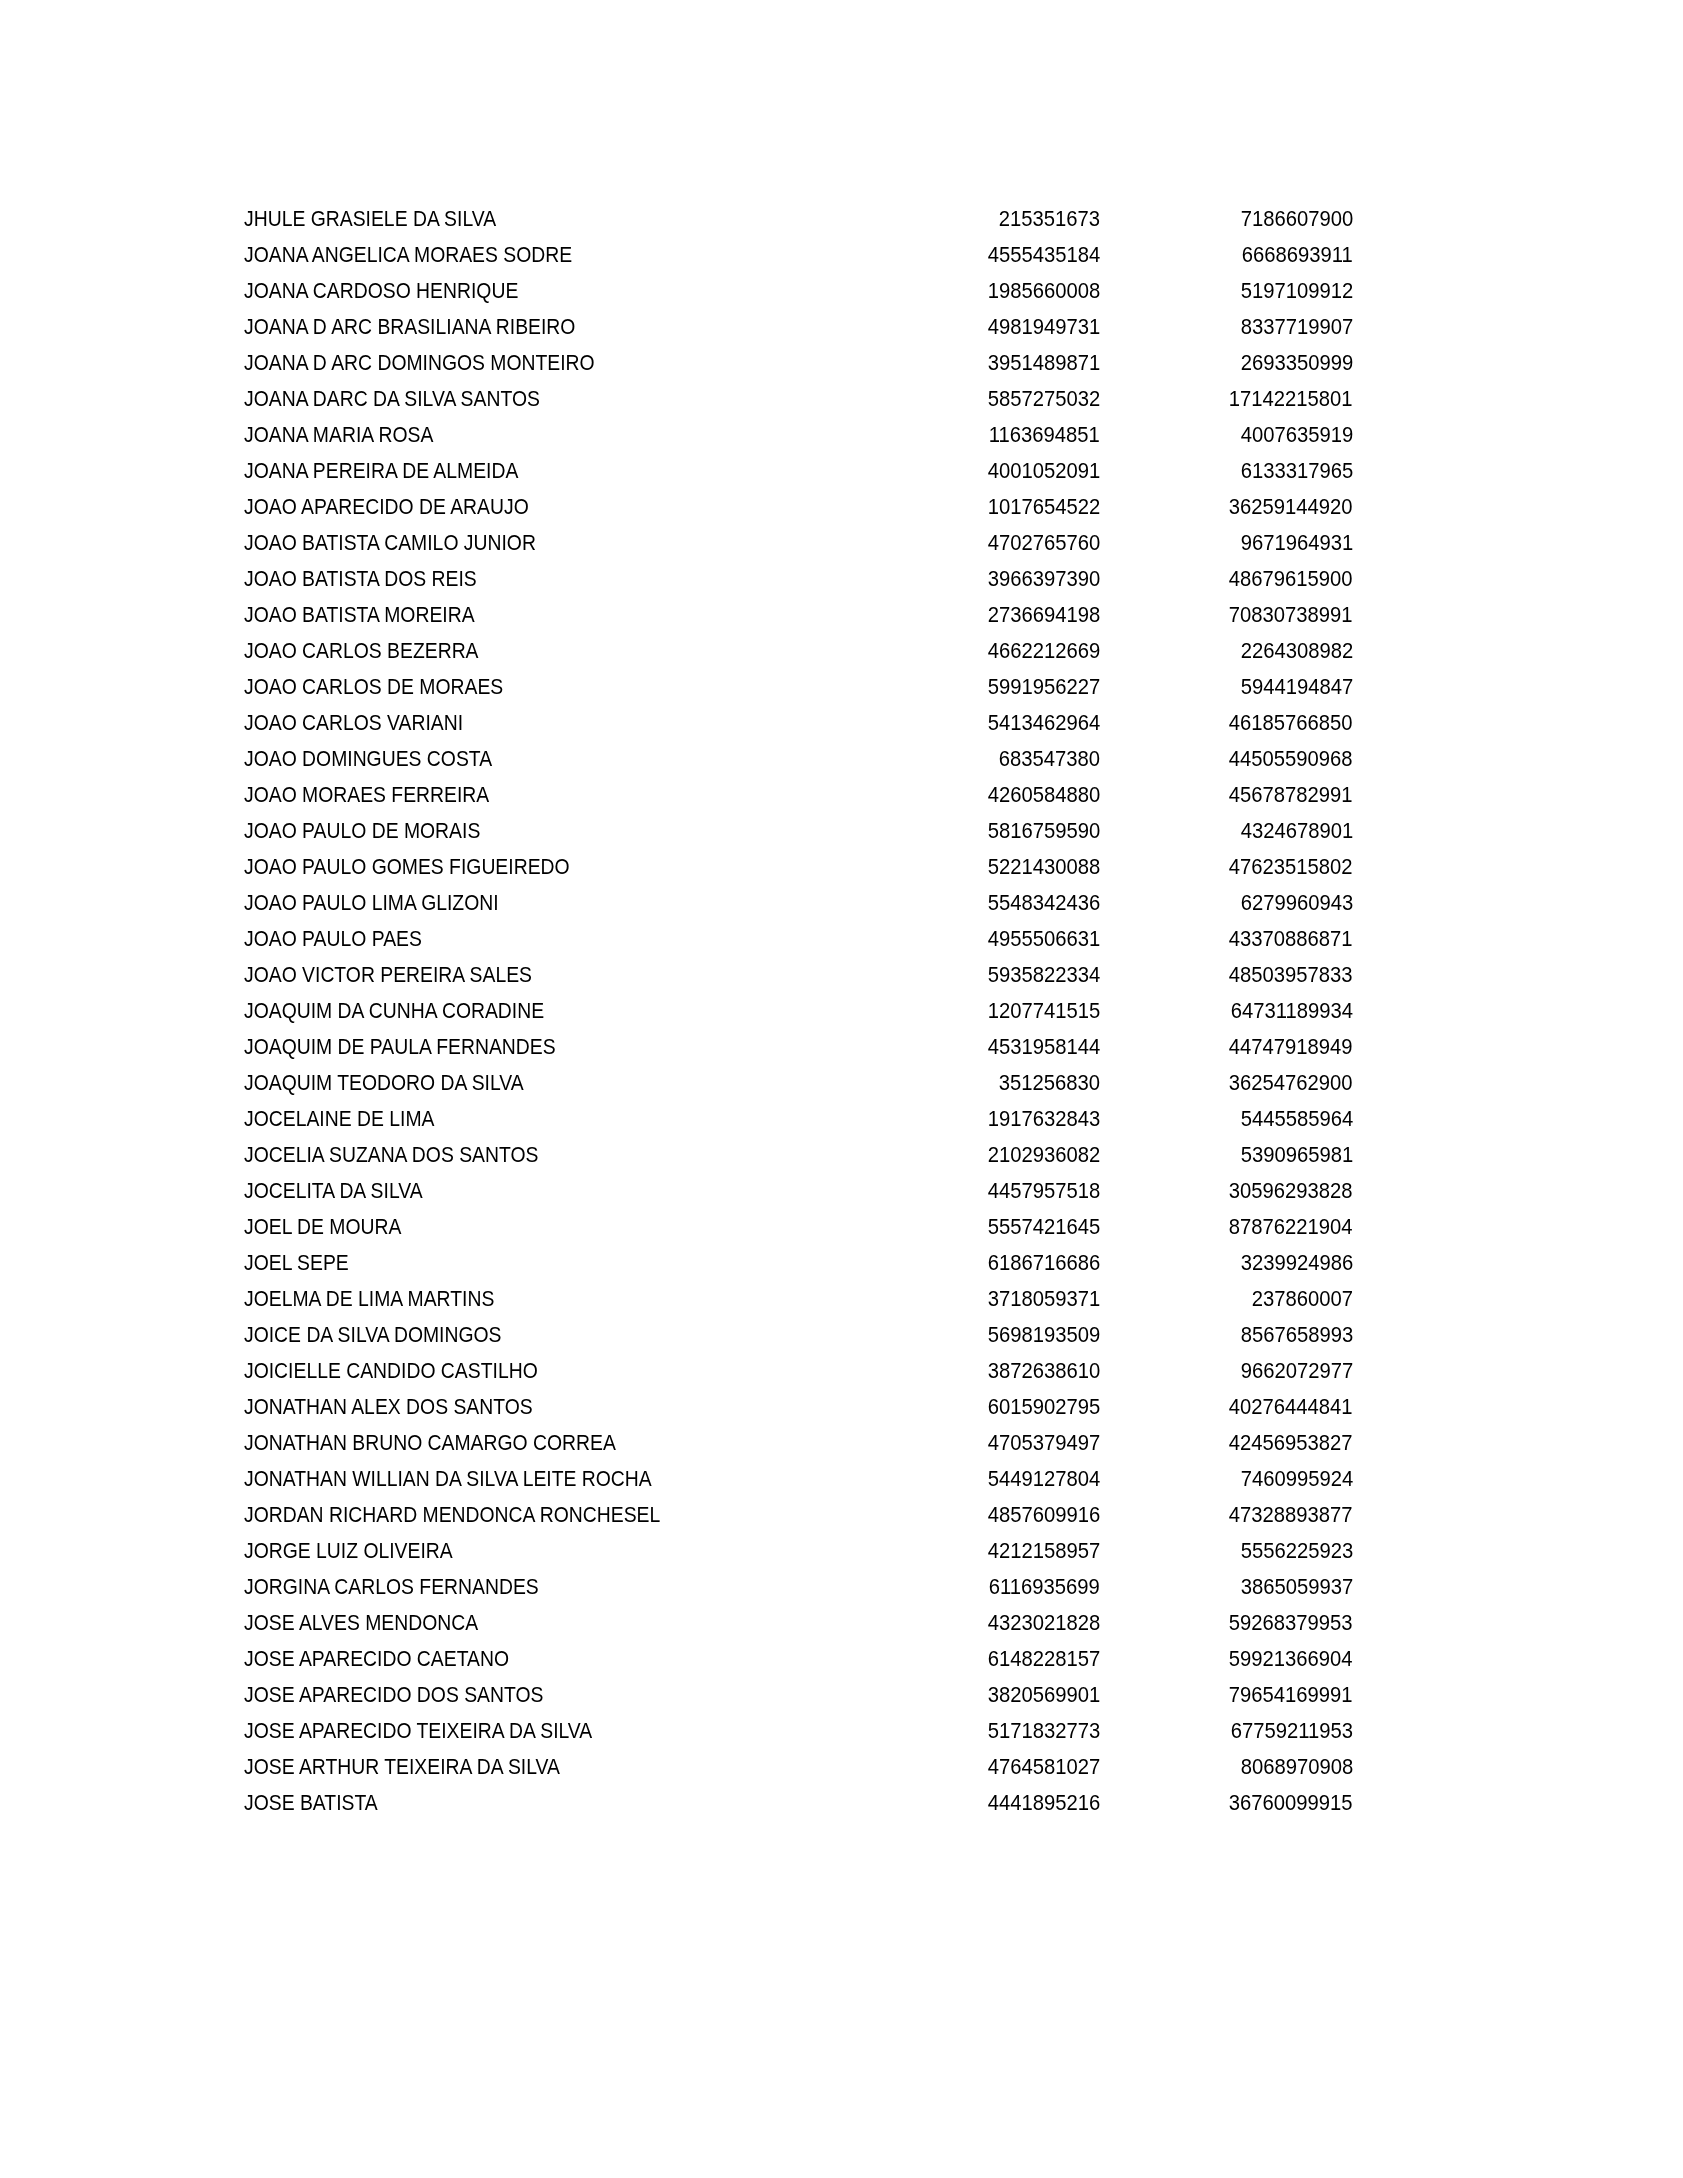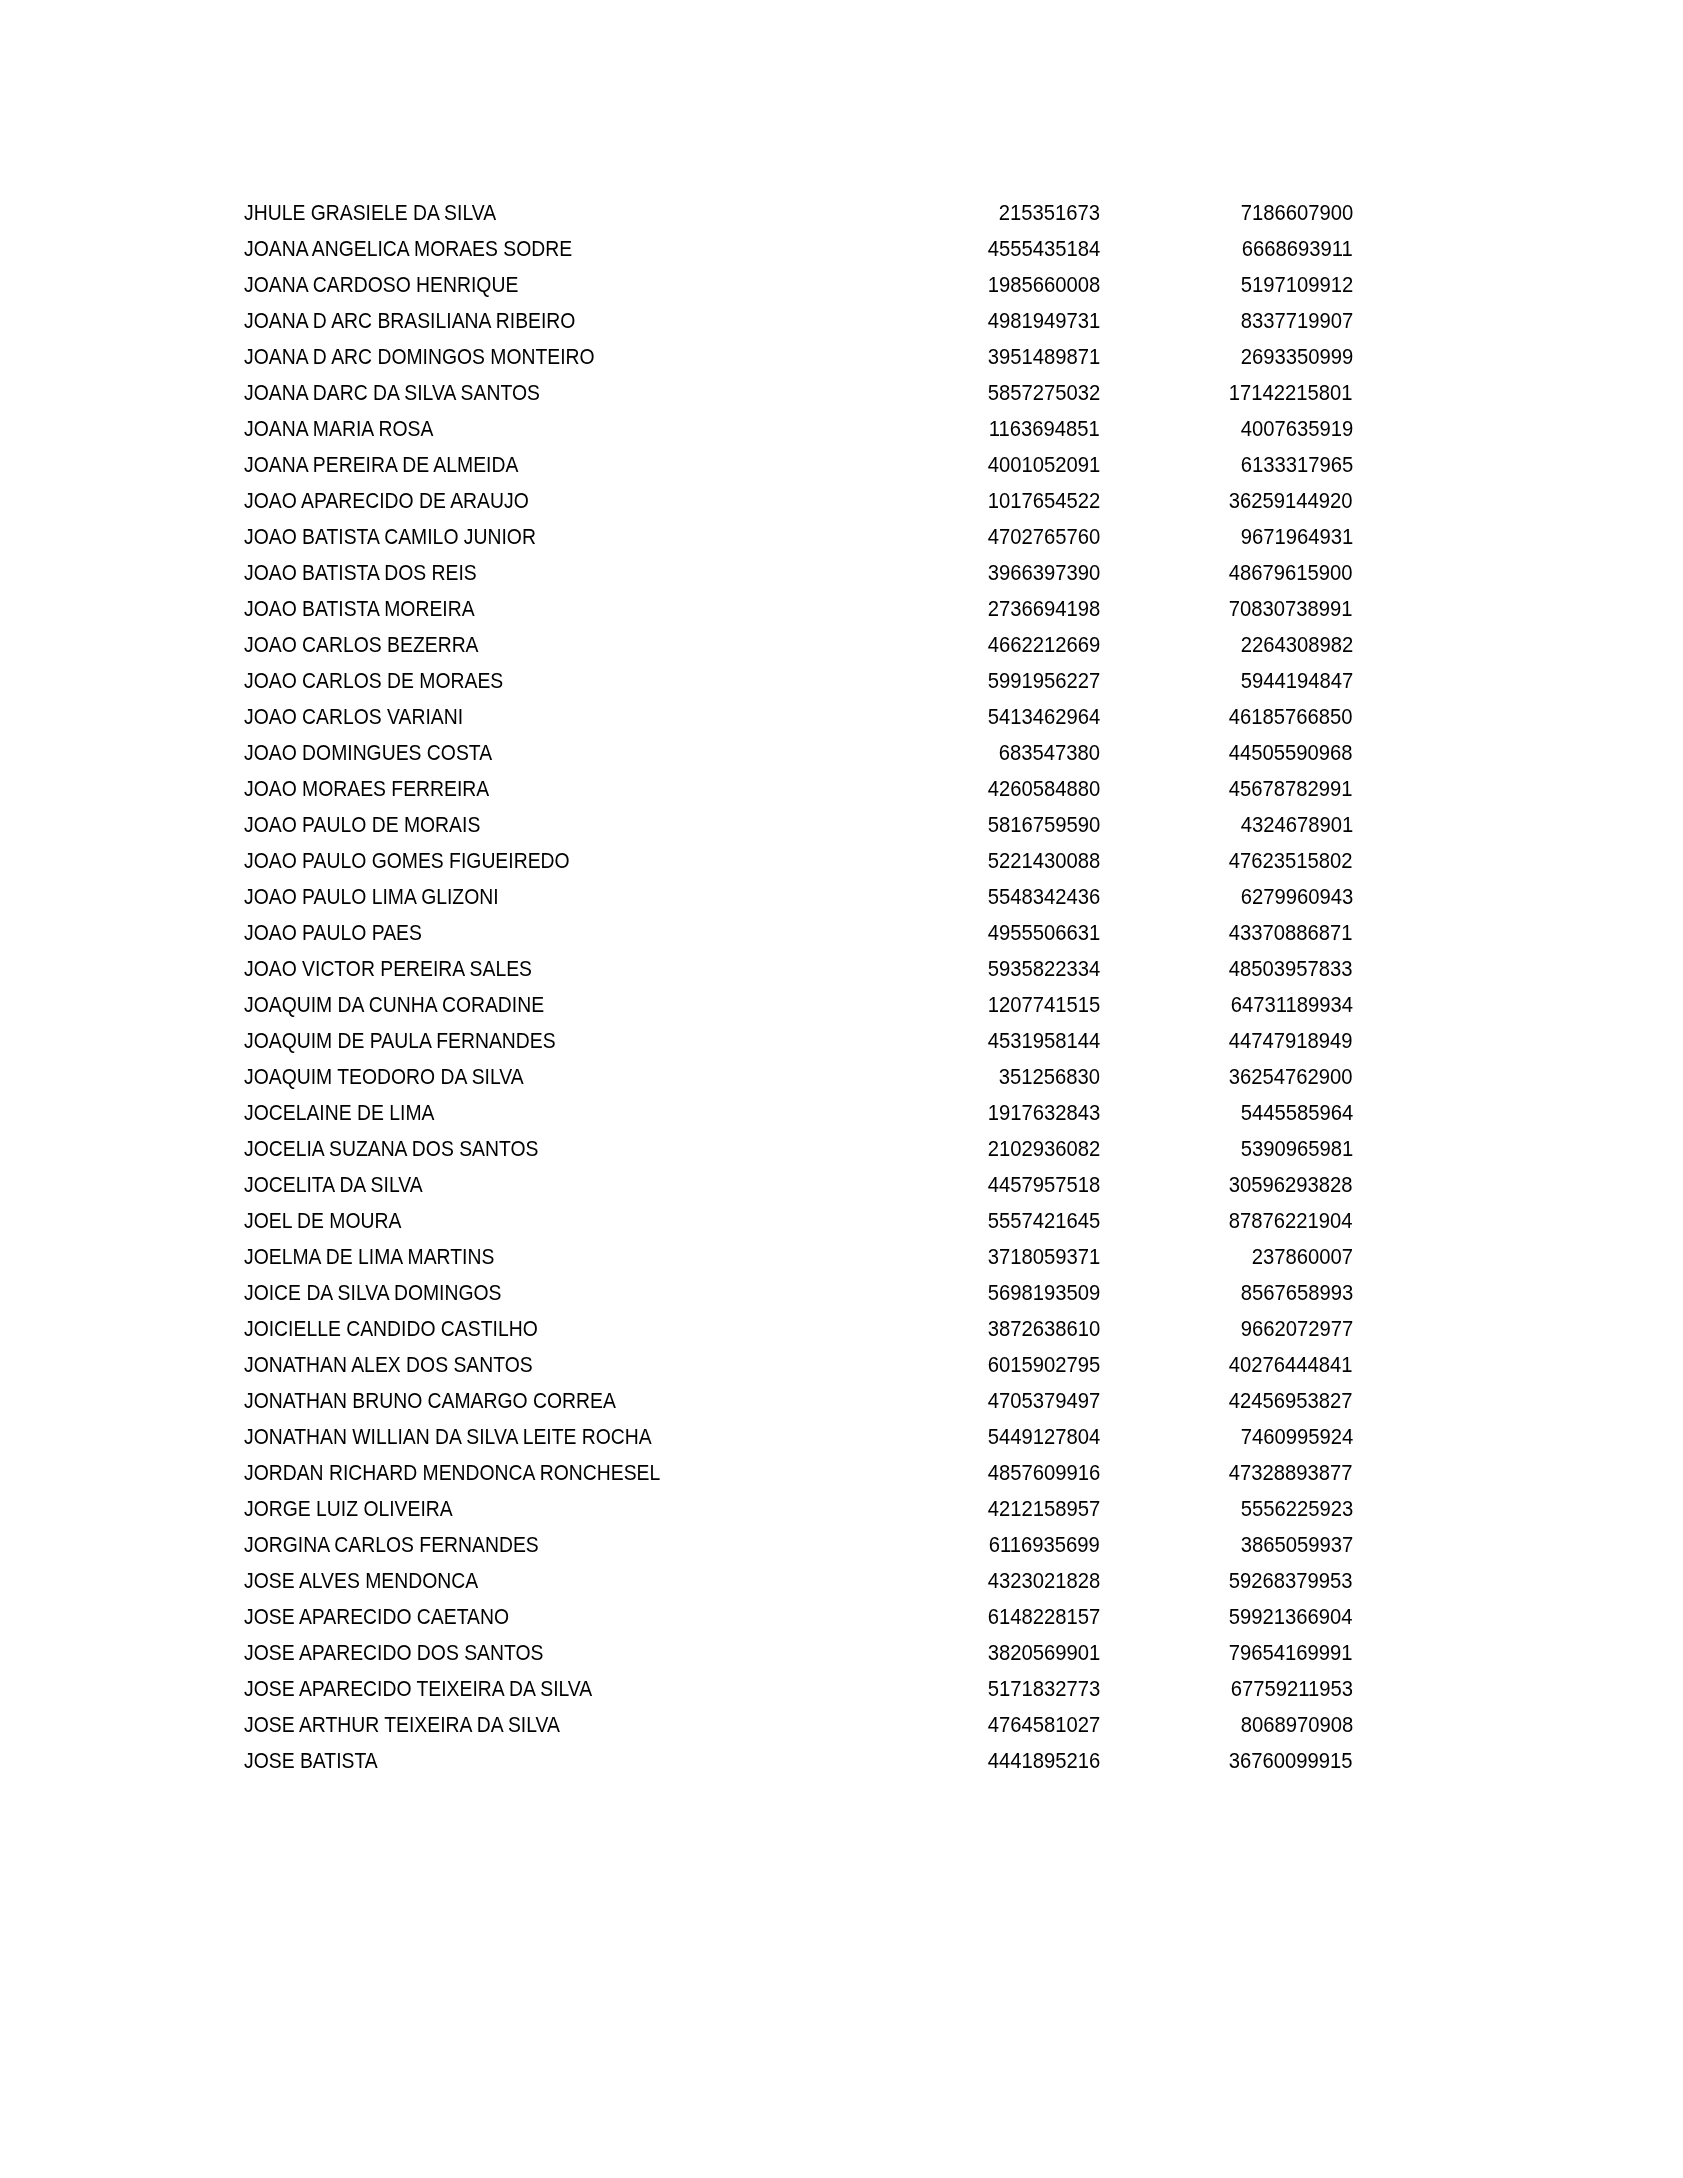--- a/index.html
+++ b/index.html
@@ -19,21 +19,21 @@
       position: absolute;
       left: 0;
       top: 0;
       width: 1683px;
       height: 2178px;
       background: #ffffff;
     }
     .list {
       position: absolute;
       left: 244px;
-      top: 198px;
+      top: 204px;
       width: 1109px;
     }
     .row {
       position: relative;
       height: 36px;
       line-height: 30px;
       font-size: 22px;
       white-space: nowrap;
     }
     .name {
@@ -204,20 +204,25 @@
         <span class="name">JOCELITA DA SILVA</span>
         <span class="num1">4457957518</span>
         <span class="num2">30596293828</span>
       </div>
       <div class="row">
         <span class="name">JOEL DE MOURA</span>
         <span class="num1">5557421645</span>
         <span class="num2">87876221904</span>
       </div>
       <div class="row">
+        <span class="name">JOEL SEPE</span>
+        <span class="num1">6186716686</span>
+        <span class="num2">3239924986</span>
+      </div>
+      <div class="row">
         <span class="name">JOELMA DE LIMA MARTINS</span>
         <span class="num1">3718059371</span>
         <span class="num2">237860007</span>
       </div>
       <div class="row">
         <span class="name">JOICE DA SILVA DOMINGOS</span>
         <span class="num1">5698193509</span>
         <span class="num2">8567658993</span>
       </div>
       <div class="row">

